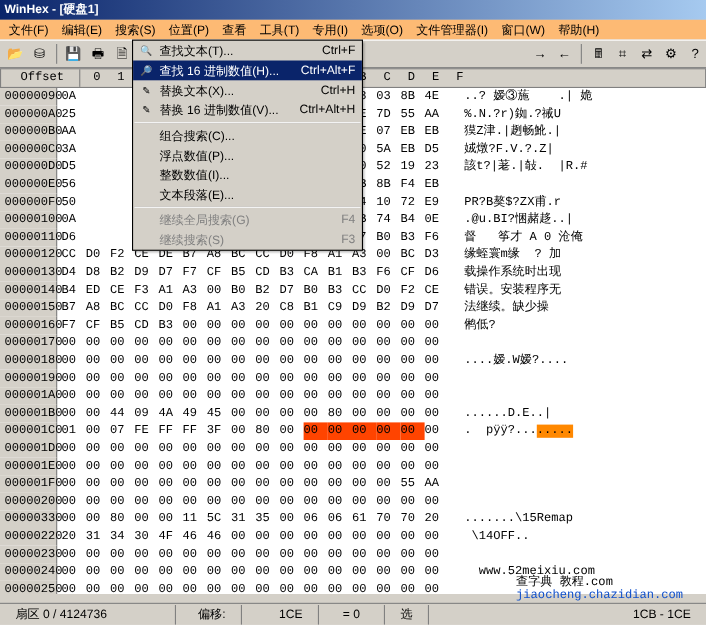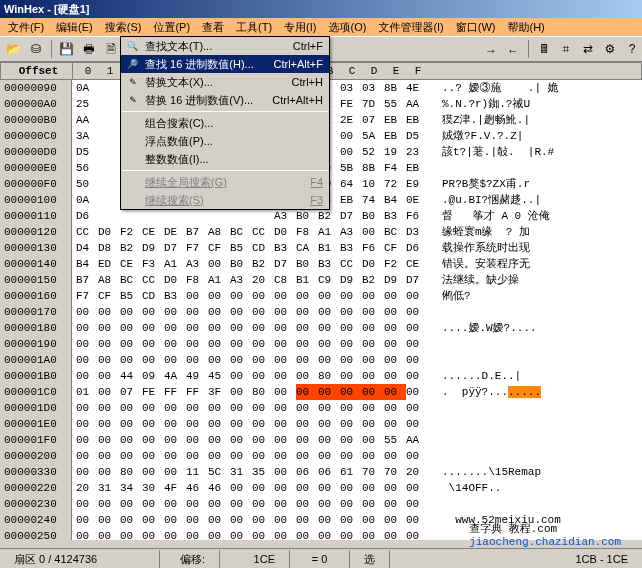--- a/index.html
+++ b/index.html
@@ -65,21 +65,20 @@
     display: flex;
     font-family: "Courier New", monospace;
     font-size: 11px;
   }
   .col-offset {
     width: 72px;
     padding-left: 4px;
     line-height: 17px;
     border-right: 1px solid #808080;
     text-align: center;
-    font-weight: bold;
   }
   .col-hex {
     width: 360px;
     display: flex;
     padding-left: 4px;
   }
   .col-hex span {
     width: 22px;
     text-align: center;
     line-height: 17px;
@@ -96,21 +95,21 @@
     overflow: hidden;
     height: 460px;
     position: relative;
   }
   .hexrow {
     display: flex;
     height: 16px;
     line-height: 16px;
   }
   .r-off {
-    width: 72px;
+    width: 52px;
     background: #d4d0c8;
     padding-left: 4px;
     border-right: 1px solid #808080;
   }
   .r-hex {
     width: 360px;
     padding-left: 4px;
     color: #000;
     display: flex;
   }
@@ -160,21 +159,21 @@
     display: flex;
     align-items: center;
     height: 18px;
     padding: 0 4px;
     font-size: 11px;
   }
   .dd-item.sel {
     background: #0a246a;
     color: #fff;
   }
-  .dd-item.dim { color: #808080; text-decoration: underline; }
+  .dd-item.dim { color: #808080; }
   .dd-icon { width: 16px; text-align: center; font-size: 9px; }
   .dd-label { flex: 1; padding-left: 4px; }
   .dd-shortcut { padding-right: 2px; }
   .dd-sep {
     height: 1px;
     background: #808080;
     margin: 2px 1px;
     border-bottom: 1px solid #fff;
   }
   .watermark {
@@ -929,20 +928,25 @@
     <div class="dd-item">
       <span class="dd-icon"></span>
       <span class="dd-label">浮点数值(P)...</span>
       <span class="dd-shortcut"></span>
     </div>
     <div class="dd-item">
       <span class="dd-icon"></span>
       <span class="dd-label">整数数值(I)...</span>
       <span class="dd-shortcut"></span>
     </div>
+    <div class="dd-item">
+      <span class="dd-icon"></span>
+      <span class="dd-label">文本段落(E)...</span>
+      <span class="dd-shortcut"></span>
+    </div>
     <div class="dd-sep"></div>
     <div class="dd-item dim">
       <span class="dd-icon"></span>
       <span class="dd-label">继续全局搜索(G)</span>
       <span class="dd-shortcut">F4</span>
     </div>
     <div class="dd-item dim">
       <span class="dd-icon"></span>
       <span class="dd-label">继续搜索(S)</span>
       <span class="dd-shortcut">F3</span>

